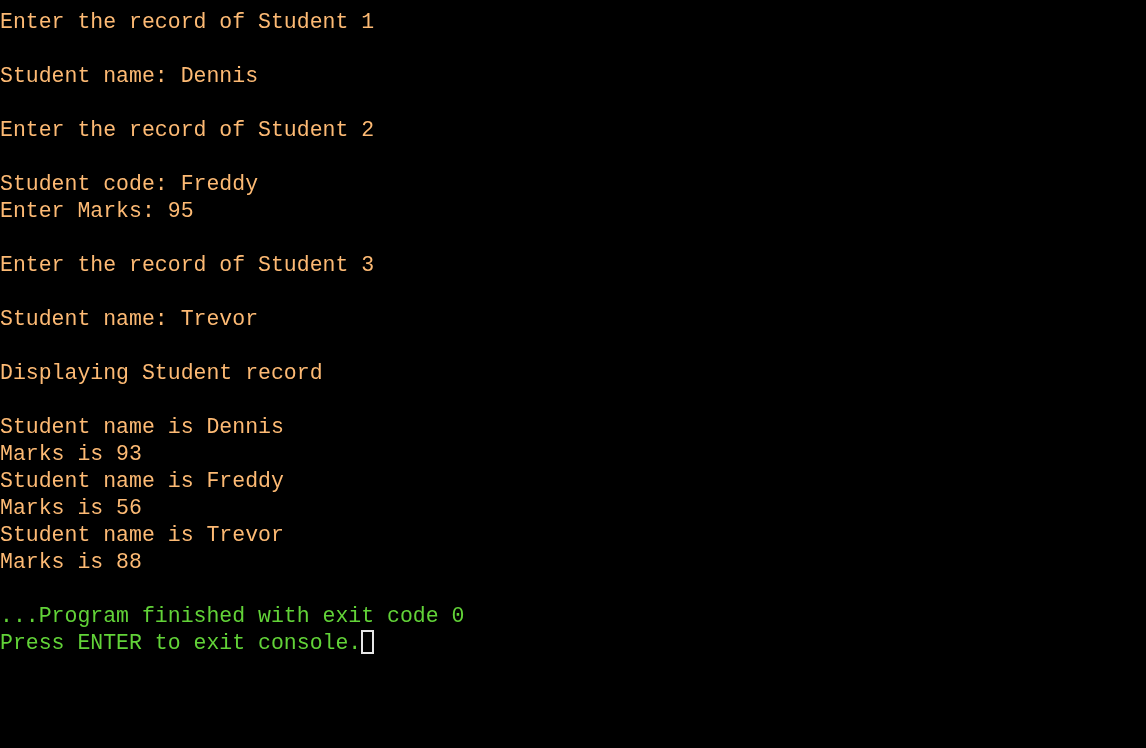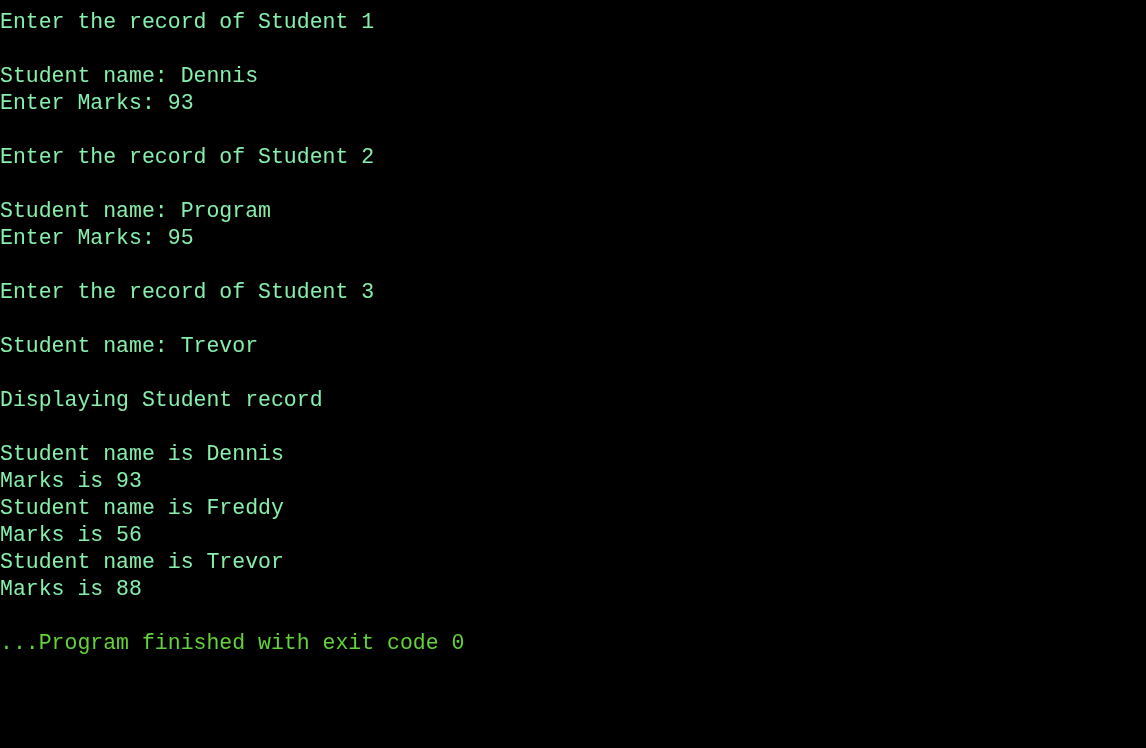--- a/index.html
+++ b/index.html
@@ -21,21 +21,21 @@
     background: #000000;
     box-sizing: border-box;
     padding: 9px 0 0 0;
   }
   .line {
     height: 27px;
     line-height: 27px;
     font-size: 21.5px;
     letter-spacing: 0px;
     white-space: pre;
-    color: #86efac;
+    color: #fdba74;
     padding-left: 0px;
     margin: 0;
   }
   .line.blank {
     color: transparent;
   }
   .line.status {
     color: #62d338;
     font-weight: normal;
   }
@@ -53,34 +53,34 @@
     background: transparent;
   }
 </style>
 </head>
 <body>
 
 <div id="console">
     <div class="line"><span class="line-inner">Enter the record of Student 1</span></div>
     <div class="line blank"><span class="line-inner"></span></div>
     <div class="line"><span class="line-inner">Student name: Dennis</span></div>
-    <div class="line"><span class="line-inner">Enter Marks: 93</span></div>
     <div class="line blank"><span class="line-inner"></span></div>
     <div class="line"><span class="line-inner">Enter the record of Student 2</span></div>
     <div class="line blank"><span class="line-inner"></span></div>
-    <div class="line"><span class="line-inner">Student name: Program</span></div>
+    <div class="line"><span class="line-inner">Student code: Freddy</span></div>
     <div class="line"><span class="line-inner">Enter Marks: 95</span></div>
     <div class="line blank"><span class="line-inner"></span></div>
     <div class="line"><span class="line-inner">Enter the record of Student 3</span></div>
     <div class="line blank"><span class="line-inner"></span></div>
     <div class="line"><span class="line-inner">Student name: Trevor</span></div>
     <div class="line blank"><span class="line-inner"></span></div>
     <div class="line"><span class="line-inner">Displaying Student record</span></div>
     <div class="line blank"><span class="line-inner"></span></div>
     <div class="line"><span class="line-inner">Student name is Dennis</span></div>
     <div class="line"><span class="line-inner">Marks is 93</span></div>
     <div class="line"><span class="line-inner">Student name is Freddy</span></div>
     <div class="line"><span class="line-inner">Marks is 56</span></div>
     <div class="line"><span class="line-inner">Student name is Trevor</span></div>
     <div class="line"><span class="line-inner">Marks is 88</span></div>
     <div class="line blank"><span class="line-inner"></span></div>
     <div class="line status"><span class="line-inner">...Program finished with exit code 0</span></div>
+    <div class="line status"><span class="line-inner">Press ENTER to exit console.</span><span class="cursor-block"></span></div>
   </div>
 
 </body></html>

